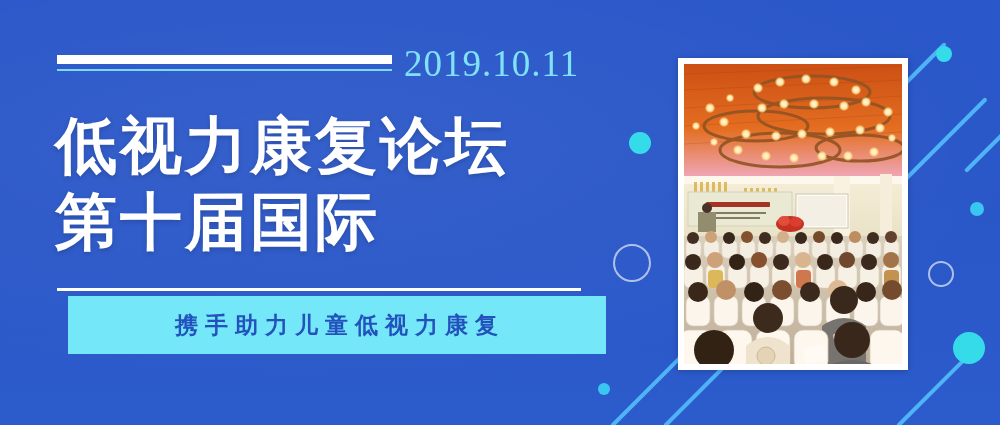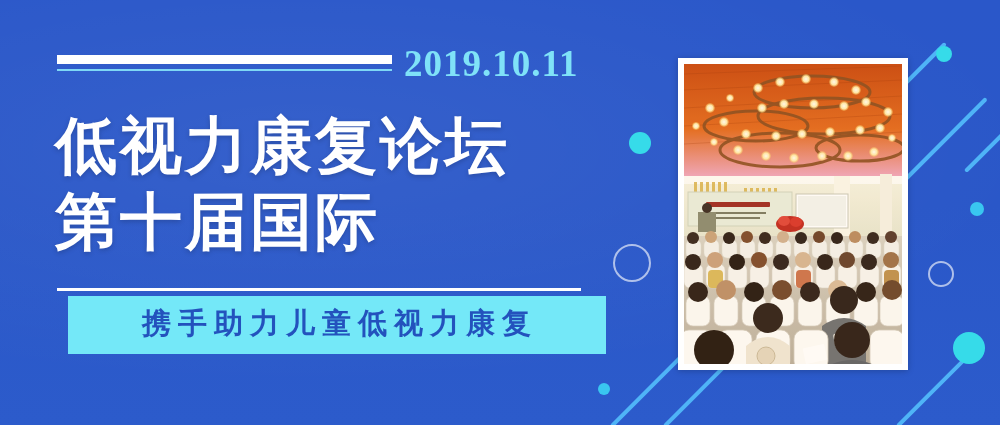--- a/index.html
+++ b/index.html
@@ -67,21 +67,21 @@
     width: 100%;
     margin-top: 5px;
   }
   .date {
     position: absolute;
     left: 404px;
     top: 45px;
     color: #7fe2f8;
     font-family: "Liberation Serif", "DejaVu Serif", serif;
     font-size: 37px;
-    font-weight: 700;
+    font-weight: 400;
     letter-spacing: 1px;
     line-height: 1;
     white-space: nowrap;
   }
 
   
   .title-block {
     position: absolute;
     left: 55px;
     top: 108px;
@@ -111,22 +111,22 @@
     left: 68px;
     top: 296px;
     width: 538px;
     height: 58px;
     background: #74e8f8;
     display: flex;
     align-items: center;
     justify-content: center;
   }
   .sub-text {
-    font-family: Liberation Mono, monospace;
-    font-size: 29px;
+    font-family: Liberation Serif, serif;
+    font-size: 23px;
     font-weight: 700;
     color: #2352bd;
     letter-spacing: 7px;
     line-height: 1;
     white-space: nowrap;
     padding-left: 6px;
   }
 
   
   .photo-frame {

